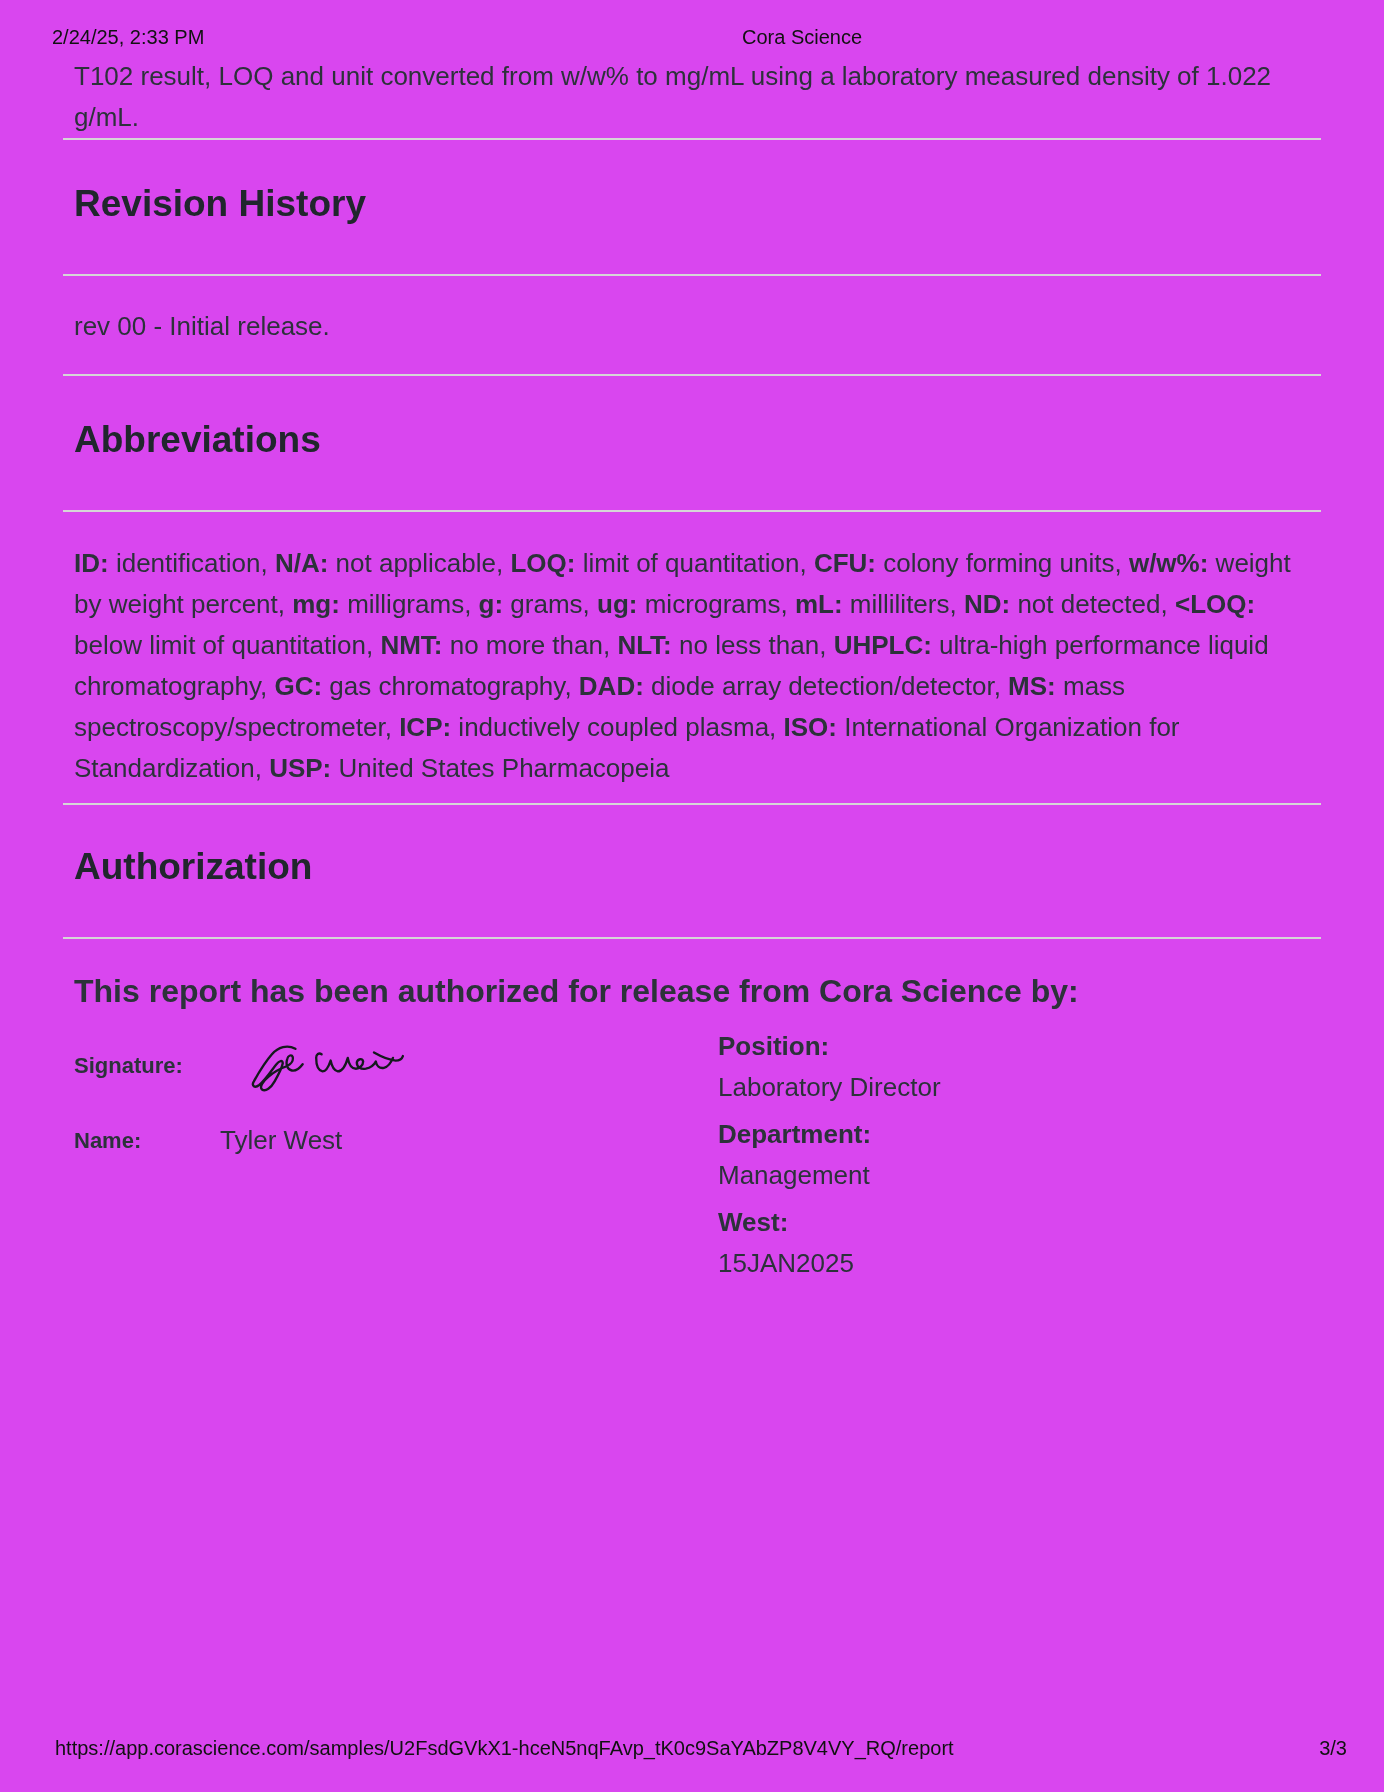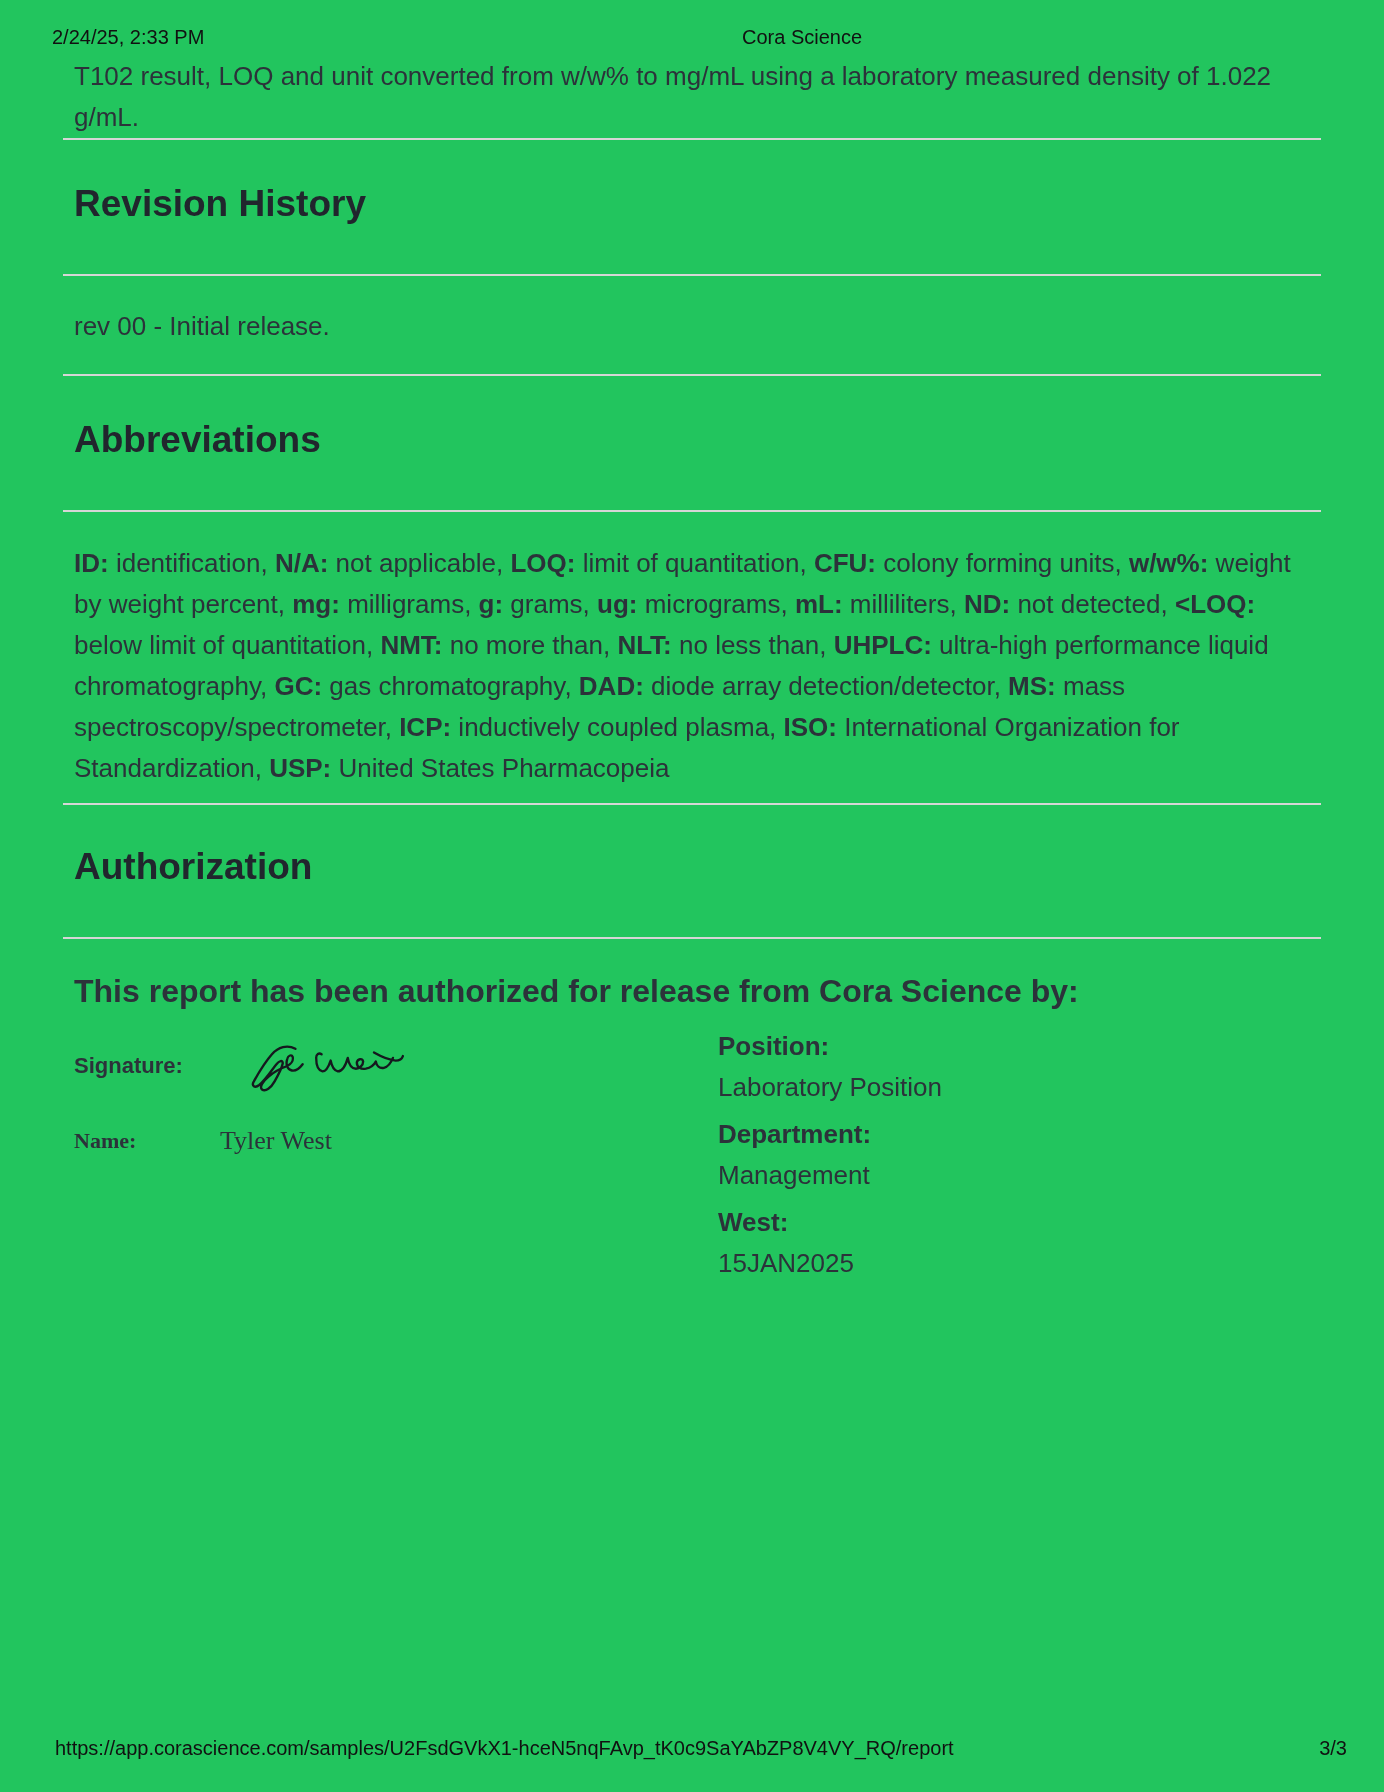--- a/index.html
+++ b/index.html
@@ -1,19 +1,19 @@
 <!DOCTYPE html>
 <html><head>
 <meta charset="utf-8">
 <style>
   html,body { margin:0; padding:0; background:#ffffff; }
   .page {
     position:relative;
     width:1384px; height:1792px;
-    background:#22c55e;
+    background:#d946ef;
     font-family:"Liberation Sans","DejaVu Sans",sans-serif;
     overflow:hidden;
   }
   
   .chrome { position:absolute; font-size:20px; color:#111111; white-space:nowrap; }
   .hdr-datetime { left:52px;  top:26px; }
   .hdr-title    { left:742px; top:26px; }
   .ftr-url      { left:55px;  top:1737px; }
   .ftr-page     { right:37px; top:1737px; }
 
@@ -30,21 +30,21 @@
   }
   h2.auth-title { margin-top:36px; }
   p.rev  { margin-top:30px; margin-bottom:27px; }
   p.abbr { margin-top:31px; margin-bottom:14px; }
   .abbr b { font-weight:700; }
   p.statement { font-size:32px; line-height:41px; font-weight:700; margin-top:32px; margin-bottom:0; }
 
   .auth-grid { display:flex; margin-top:12px; }
   .auth-left { flex:0 0 644px; }
   .sig-row  { display:flex; align-items:center; margin-top:14px; height:56px; }
-  .name-row { display:flex; margin-top:26px; font-size:26px; line-height:41px;font-family:Liberation Serif, serif; }
+  .name-row { display:flex; margin-top:26px; font-size:26px; line-height:41px; }
   .auth-left .lbl { width:146px; font-weight:700; font-size:22px; flex:0 0 auto; }
   svg.signature { width:205px; height:56px; margin-left:14px; flex:0 0 auto; }
   .auth-right { flex:1 1 auto; padding-top:2px; }
   .field-row { display:flex; font-size:26px; line-height:41px; margin-bottom:6px;flex-direction:column; }
   .auth-right .lbl { width:222px; font-weight:700; flex:0 0 auto; }
 </style>
 </head>
 <body>
 
 <div class="page">
@@ -98,21 +98,21 @@
           </svg>
         </div>
         <div class="name-row">
           <span class="lbl">Name:</span>
           <span>Tyler West</span>
         </div>
       </div>
       <div class="auth-right">
         <div class="field-row">
           <span class="lbl">Position:</span>
-          <span>Laboratory Position</span>
+          <span>Laboratory Director</span>
         </div>
         <div class="field-row">
           <span class="lbl">Department:</span>
           <span>Management</span>
         </div>
         <div class="field-row">
           <span class="lbl">West:</span>
           <span>15JAN2025</span>
         </div>
       </div>

